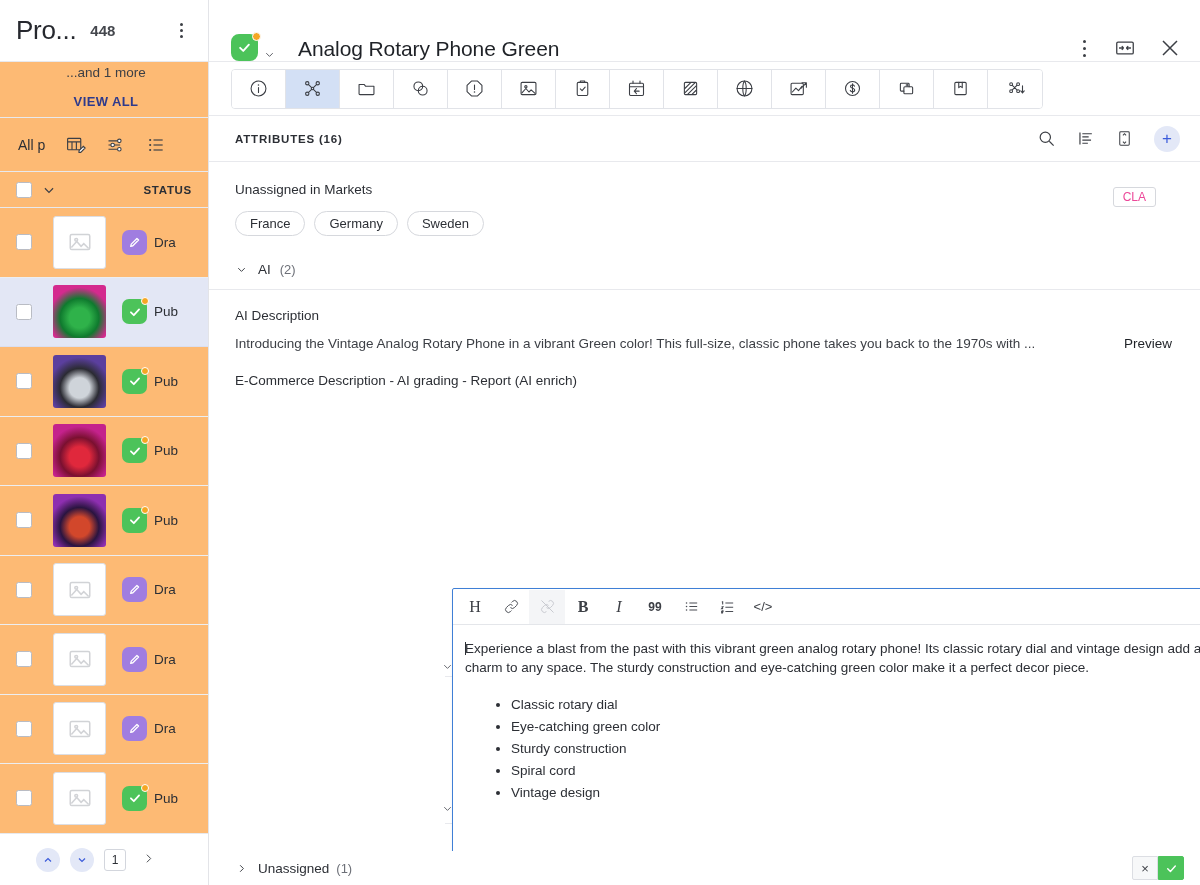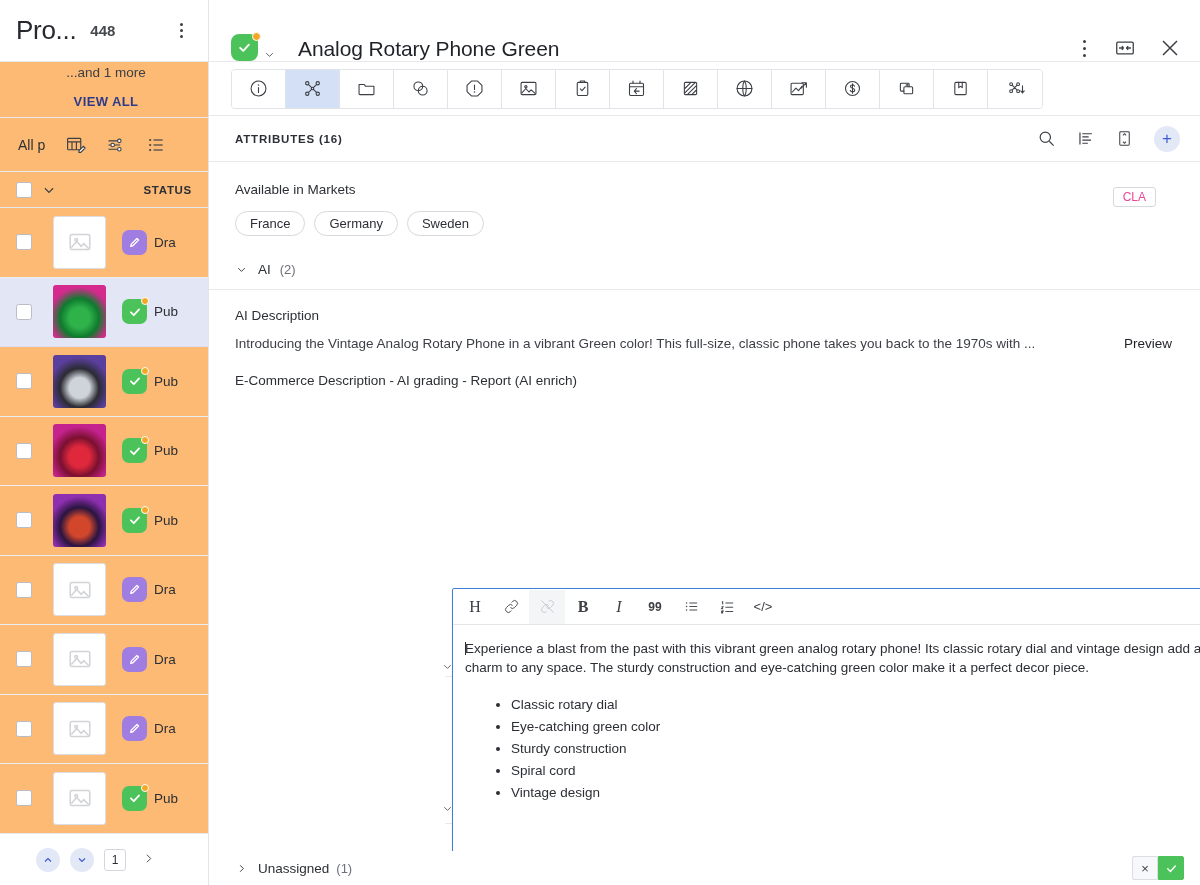--- a/index.html
+++ b/index.html
@@ -719,21 +719,21 @@
             <path d="M10 8l2-2 2 2M10 16l2 2 2-2"></path>
           </svg>
         </span>
         <span class="plus-btn">+</span>
       </span>
     </div>
 
     <div class="m-body">
 
       <div class="sect-market">
-        <div class="field-label">Available in Markets</div>
+        <div class="field-label">Unassigned in Markets</div>
         <div class="chips" id="market-chips">
             <span class="chip">France</span>
             <span class="chip">Germany</span>
             <span class="chip">Sweden</span>
           </div>
         <span class="cla">CLA</span>
       </div>
 
       <div class="sect-ai-head">
         <span class="chev-btn">

